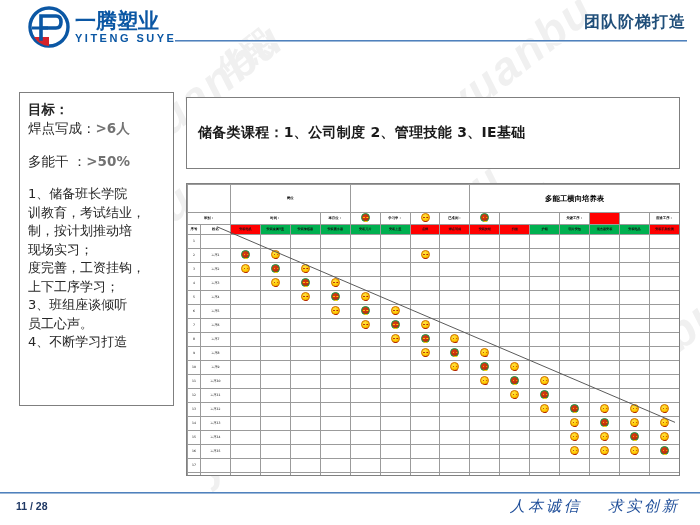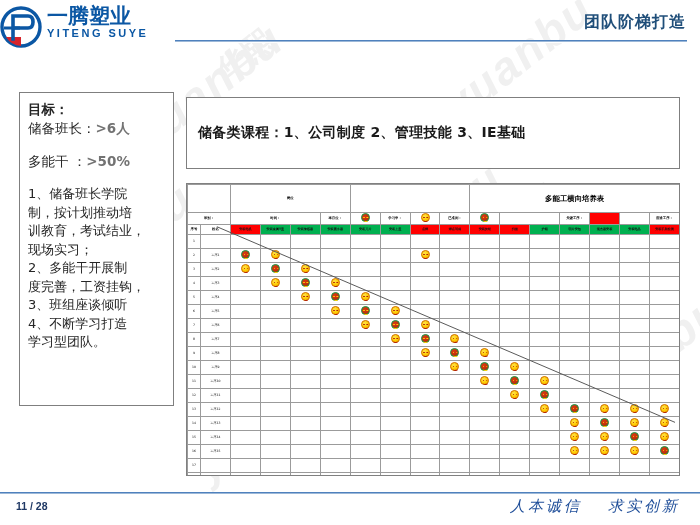--- a/index.html
+++ b/index.html
@@ -28,22 +28,22 @@
     user-select:none;
   }
   .wm.lat{ font-size:46px; letter-spacing:2px; font-style:italic; }
   .wm.cjk{ font-size:30px; letter-spacing:1px; }
 
   
   #header{
     position:absolute; left:0; top:0; width:700px; height:52px; z-index:4;
   }
   #logo-block{
-    position:absolute; left:0; top:6px; height:42px;
-    display:flex; 
+    position:absolute; left:28px; top:6px; height:42px;
+    display:flex; align-items:center;
   }
   #logo-mark{ width:42px; height:42px; position:relative; flex:none; }
   #logo-text{ margin-left:5px; line-height:1; }
   #logo-cn{
     font-size:21px; font-weight:bold; color:#0b57a4; letter-spacing:0px;
     font-family:"DejaVu Sans","Liberation Sans",sans-serif;
     display:block;
   }
   #logo-en{
     font-size:11px; font-weight:bold; color:#0b57a4; letter-spacing:2.5px;
@@ -209,37 +209,37 @@
       <span id="logo-en">YITENG SUYE</span>
     </div>
   </div>
   <div id="header-title">团队阶梯打造</div>
   <div id="header-rule"></div>
 </div>
 
 <div class="panel" id="goal-panel">
   <div class="ln bold">目标：</div>
   <div class="ln">
-    <span>储备班长：</span><span class="red">&gt;6人</span>
+    <span>焊点写成：</span><span class="red">&gt;6人</span>
   </div>
   <div class="sp"></div>
   <div class="ln">
     <span>多能干   ：</span><span class="red">&gt;50%</span>
   </div>
   <div class="sp"></div>
   <div class="body">
     <div class="ln">1、储备班长学院</div>
+    <div class="ln">训教育，考试结业，</div>
     <div class="ln">制，按计划推动培</div>
-    <div class="ln">训教育，考试结业，</div>
     <div class="ln">现场实习；</div>
-    <div class="ln">2、多能干开展制</div>
     <div class="ln">度完善，工资挂钩，</div>
+    <div class="ln">上下工序学习；</div>
     <div class="ln">3、班组座谈倾听</div>
+    <div class="ln">员工心声。</div>
     <div class="ln">4、不断学习打造</div>
-    <div class="ln">学习型团队。</div>
   </div>
 </div>
 
 <div class="panel" id="course-panel">
   <div id="course-text">储备类课程：1、公司制度  2、管理技能  3、IE基础</div>
 </div>
 
 <div id="sheet">
   <div id="sheet-inner">
     <table class="grid" id="matrix-table">

